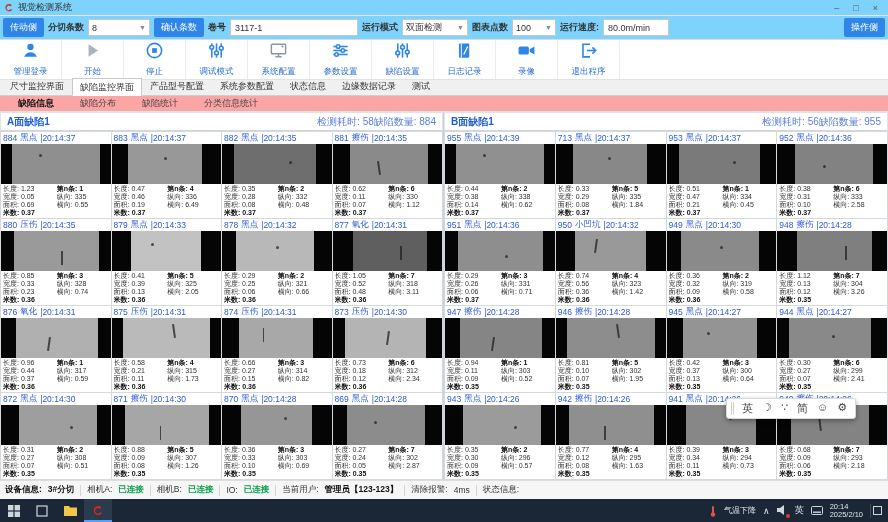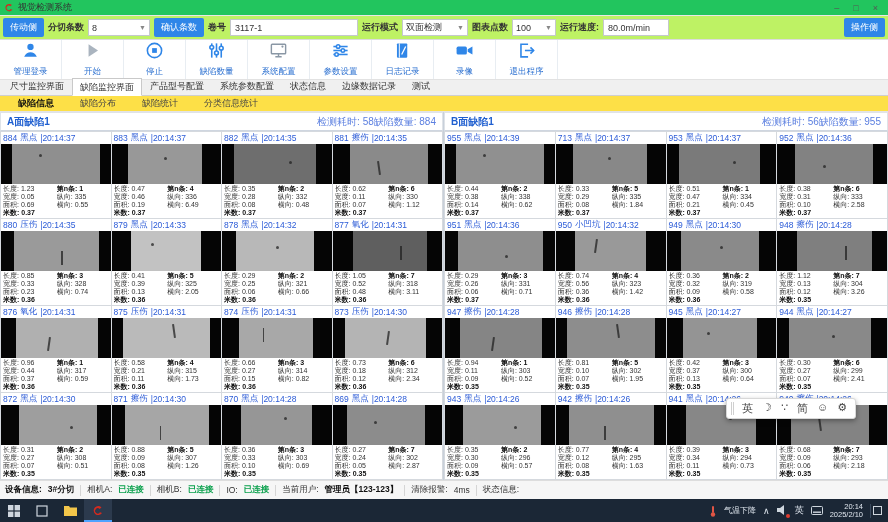--- a/index.html
+++ b/index.html
@@ -1,40 +1,40 @@
 <!DOCTYPE html>
 <html><head>
 <meta charset="utf-8">
 <style>
   * { margin:0; padding:0; box-sizing:border-box; }
   html,body { width:888px; height:522px; overflow:hidden; font-family:"Liberation Sans","DejaVu Sans",sans-serif; background:#fff; }
   
-  .titlebar { height:16px; display:flex; align-items:center; padding:0 4px; background:#22c55e; border-bottom:1px solid #e8e8e8; }
+  .titlebar { height:16px; display:flex; align-items:center; padding:0 4px; background:#7dd3fc; border-bottom:1px solid #e8e8e8; }
   .titlebar .logo { width:10px; height:10px; margin-right:4px; }
   .titlebar .title { font-size:9px; color:#333; flex:1; }
   .winctl { display:flex; gap:14px; margin-right:6px; }
   .winctl span { font-size:9px; color:#555; cursor:default; }
   
-  .toolbar { height:24px; background:#bef264; display:flex; align-items:center; gap:4px; padding:0 3px; border-bottom:1px solid #dcdcdc; font-size:9px; color:#333; }
+  .toolbar { height:24px; background:#7dd3fc; display:flex; align-items:center; gap:4px; padding:0 3px; border-bottom:1px solid #dcdcdc; font-size:9px; color:#333; }
   .btn-blue { background:#2f86e8; color:#fff; font-size:9px; padding:3px 7px; border-radius:2px; white-space:nowrap; cursor:pointer; }
   .tb-label { white-space:nowrap; font-weight:bold; }
   .tb-select { background:#fff; border:1px solid #c4c8cc; height:17px; display:flex; align-items:center; justify-content:space-between; padding:0 3px; gap:4px; }
   .tb-select .arr { color:#888; font-size:7px; }
   .tb-input { background:#fff; border:1px solid #c4c8cc; height:17px; display:flex; align-items:center; padding:0 4px; }
   .spacer { flex:1; }
   
   .actions { height:40px; background:#fff; display:flex; align-items:stretch; border-bottom:1px solid #e2e2e2; }
   .action { width:62px; display:flex; flex-direction:column; align-items:center; justify-content:center; gap:2px; border-right:1px solid #e8edf2; cursor:pointer; }
   .action svg { width:19px; height:19px; }
   .action .alabel { font-size:8.5px; color:#2a6fd0; white-space:nowrap; }
   
   .tabs-main { height:16px; background:#f0f0f0; display:flex; align-items:flex-end; padding-left:2px; font-size:9px; border-bottom:1px solid #cfcfcf; }
   .tab { padding:2px 7px 1px; color:#333; border:1px solid transparent; cursor:pointer; white-space:nowrap; }
   .tab.active { background:#fff; border:1px solid #c9c9c9; border-bottom:1px solid #fff; margin-bottom:-1px; }
-  .tabs-sub { height:16px; background:#fde047; display:flex; align-items:center; padding-left:18px; gap:26px; font-size:9px; border-bottom:1px solid #e4e4e4; }
+  .tabs-sub { height:16px; background:#fca5a5; display:flex; align-items:center; padding-left:18px; gap:26px; font-size:9px; border-bottom:1px solid #e4e4e4; }
   .subtab { color:#444; cursor:pointer; white-space:nowrap; }
   .subtab.active { font-weight:bold; color:#111; }
   
   .content { height:368px; display:flex; background:#fff; position:relative; }
   .panel { width:444px; border-right:1px solid #c8d0da; display:flex; flex-direction:column; }
   .panel-h { height:28px; display:flex; align-items:center; padding:0 6px; border:1px solid #dfe3e8; border-bottom:1px solid #cfd6e0; font-size:10px; }
   .panel-h .ptitle { color:#1f5fd0; font-weight:bold; flex:1; }
   .panel-h .pstat { color:#5b7fe0; margin-left:40px; white-space:nowrap; }
   .grid { flex:1; display:grid; grid-template-columns:repeat(4,1fr); grid-auto-rows:86px; gap:1px; background:#d5d9de; padding:1px; }
   .cell { background:#fff; display:flex; flex-direction:column; overflow:hidden; cursor:pointer; }
@@ -48,21 +48,21 @@
   .statusbar { height:19px; background:#f6f6f6; border-top:1px solid #ddd; display:flex; align-items:center; gap:6px; padding:0 5px; font-size:8.5px; color:#333; }
   .statusbar .b { font-weight:bold; color:#111; }
   .statusbar .ok { color:#0ca14e; font-weight:bold; }
   .statusbar .div { width:1px; height:11px; background:#d5d5d5; }
   
   .taskbar { height:23px; background:#1b2736; display:flex; align-items:center; color:#dfe6ee; }
   .tb-ico { width:28px; height:23px; display:flex; align-items:center; justify-content:center; cursor:pointer; }
   .tb-ico.current { background:#2c3a4d; box-shadow:inset 0 -2px 0 #4fa3ff; }
   .tray { margin-left:auto; display:flex; align-items:center; gap:7px; padding-right:4px; font-size:8px; }
   .tray .txt { white-space:nowrap; }
-  .clock { text-align:right; font-size:7.5px; line-height:8px; }
+  .clock { font-size:7.5px; line-height:8px; }
   .notif { width:14px; height:14px; border-left:1px solid #3a4a5e; display:flex; align-items:center; justify-content:center; }
   
   .ime { position:absolute; right:32px; top:286px; height:21px; background:#fff; border:1px solid #d8d8d8; border-radius:3px; box-shadow:0 2px 5px rgba(0,0,0,.35); display:flex; align-items:center; gap:8px; padding:0 8px 0 4px; font-size:11px; color:#444; z-index:5; }
   .ime .grip { width:3px; height:13px; border-left:1px solid #cfcfcf; border-right:1px solid #cfcfcf; }
   .ime span { cursor:pointer; }
 </style>
 </head>
 <body>
 
 <div class="titlebar">
@@ -132,21 +132,21 @@
       <span><svg viewBox="0 0 24 24" width="19" height="19">
           <g stroke="#2f86e8" stroke-width="2" fill="#fff">
             <line x1="6" y1="3" x2="6" y2="21"></line>
             <line x1="12" y1="3" x2="12" y2="21"></line>
             <line x1="18" y1="3" x2="18" y2="21"></line>
             <circle cx="6" cy="8" r="2.4"></circle>
             <circle cx="12" cy="15" r="2.4"></circle>
             <circle cx="18" cy="9" r="2.4"></circle>
           </g>
         </svg></span>
-      <span class="alabel">缺陷数量</span>
+      <span class="alabel">调试模式</span>
     </div>
     <div class="action">
       <span><svg viewBox="0 0 24 24" width="19" height="19">
           <rect x="3" y="4" width="18" height="12" rx="1" fill="none" stroke="#8a97a5" stroke-width="1.8"></rect>
           <path d="M12 16v4M8 20h8" stroke="#8a97a5" stroke-width="1.8" fill="none"></path>
           <circle cx="17" cy="7" r="1.4" fill="#8a97a5"></circle>
         </svg></span>
       <span class="alabel">系统配置</span>
     </div>
     <div class="action">
@@ -154,20 +154,33 @@
           <g stroke="#2f86e8" stroke-width="2" fill="#fff">
             <line x1="3" y1="7" x2="21" y2="7"></line>
             <line x1="3" y1="12" x2="21" y2="12"></line>
             <line x1="3" y1="17" x2="21" y2="17"></line>
             <circle cx="9" cy="7" r="2.2"></circle>
             <circle cx="15" cy="12" r="2.2"></circle>
             <circle cx="7" cy="17" r="2.2"></circle>
           </g>
         </svg></span>
       <span class="alabel">参数设置</span>
+    </div>
+    <div class="action">
+      <span><svg viewBox="0 0 24 24" width="19" height="19">
+          <g stroke="#2f86e8" stroke-width="2" fill="#fff">
+            <line x1="6" y1="3" x2="6" y2="21"></line>
+            <line x1="12" y1="3" x2="12" y2="21"></line>
+            <line x1="18" y1="3" x2="18" y2="21"></line>
+            <circle cx="6" cy="15" r="2.4"></circle>
+            <circle cx="12" cy="8" r="2.4"></circle>
+            <circle cx="18" cy="14" r="2.4"></circle>
+          </g>
+        </svg></span>
+      <span class="alabel">缺陷设置</span>
     </div>
     <div class="action">
       <span><svg viewBox="0 0 24 24" width="19" height="19">
           <rect x="5" y="3" width="13" height="18" rx="1" fill="#2f86e8"></rect>
           <line x1="8" y1="3" x2="8" y2="21" stroke="#fff" stroke-width="1.2"></line>
           <line x1="16" y1="7" x2="11" y2="17" stroke="#fff" stroke-width="1.6"></line>
         </svg></span>
       <span class="alabel">日志记录</span>
     </div>
     <div class="action">

